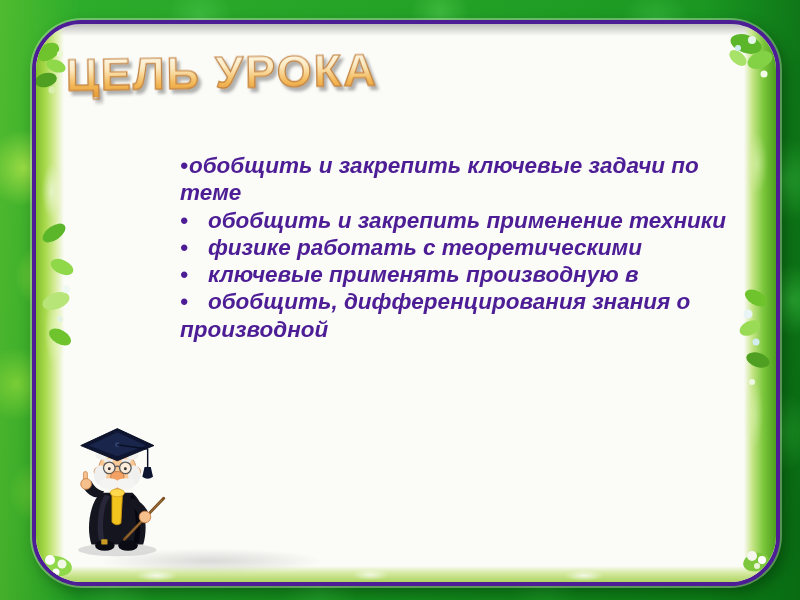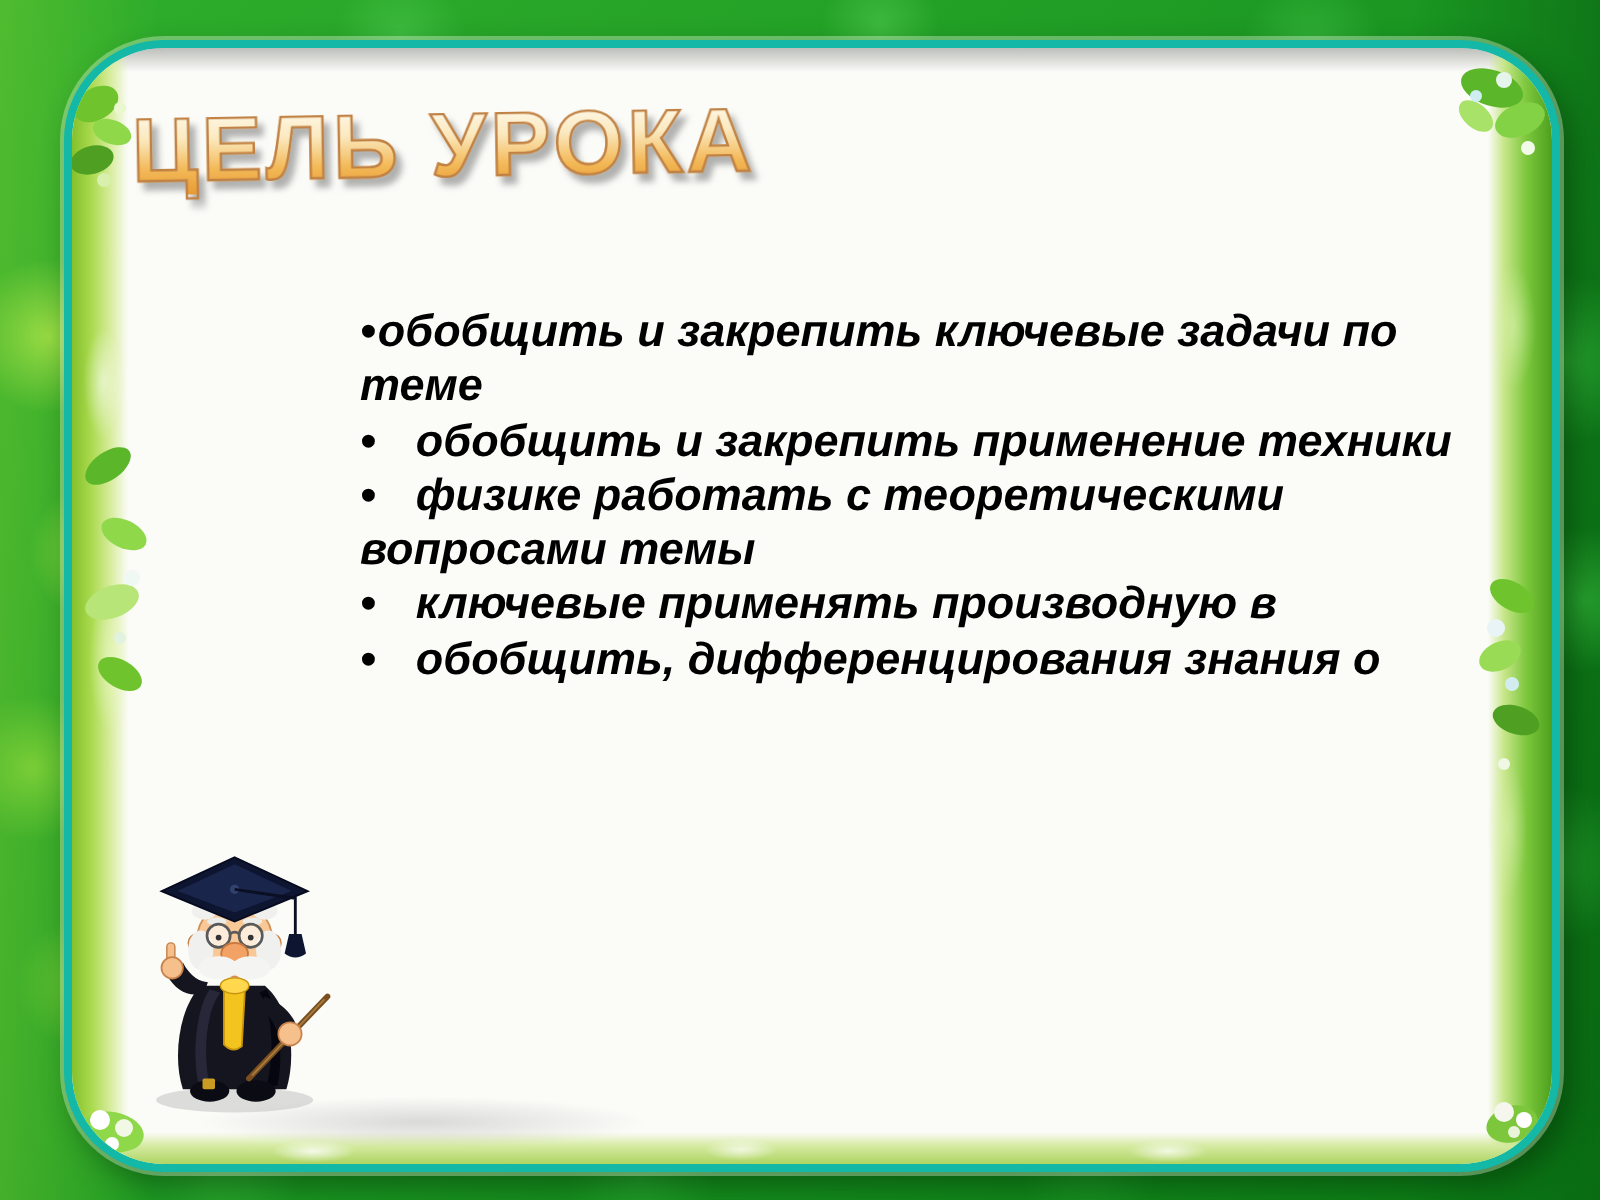--- a/index.html
+++ b/index.html
@@ -25,21 +25,21 @@
       radial-gradient(circle 50px at 82% 4%, rgba(70,198,76,.5), rgba(70,198,76,0) 70%),
       radial-gradient(circle 54px at 40% 98%, rgba(48,178,56,.5), rgba(48,178,56,0) 70%),
       radial-gradient(circle 58px at 14% 97%, rgba(58,188,60,.55), rgba(58,188,60,0) 70%),
       radial-gradient(circle 50px at 68% 97%, rgba(40,170,52,.45), rgba(40,170,52,0) 70%),
       linear-gradient(to right, rgba(140,212,54,.35), rgba(140,212,54,0) 10%, rgba(0,60,0,0) 88%, rgba(6,90,16,.5)),
       linear-gradient(135deg,#2fae2c 0%,#22a026 35%,#15901e 65%,#0c7d16 100%);
   }
   
   .panel{
     position:absolute;left:32px;top:20px;width:740px;height:558px;
-    border-radius:50px;border:4px solid #14b8a6;
+    border-radius:50px;border:4px solid #4c1d95;
     box-shadow:0 0 0 2px rgba(240,255,230,.35), 5px 7px 16px rgba(0,30,0,.45);
     background:#fbfbf8;overflow:hidden;
   }
   .grid{
     position:absolute;inset:0;
     background:
       repeating-linear-gradient(to right, transparent 0 21px, #e9e9e4 21px 22px, #cfcfc8 22px 24px),
       repeating-linear-gradient(to bottom, transparent 0 21px, #ececе7 21px 22px, #cdcdc6 22px 24px);
   }
   .strip-top{position:absolute;left:18px;right:18px;top:0;height:12px;
@@ -68,21 +68,21 @@
     transform:rotate(-1deg);
     background:linear-gradient(to bottom,#fffdf4 0%,#fbe9c0 38%,#f3b958 72%,#e89a33 100%);
     -webkit-background-clip:text;background-clip:text;
     color:transparent;-webkit-text-stroke:1.2px #c08245;
     filter:drop-shadow(3px 4px 1.5px rgba(115,115,115,.55));
   }
   
   .bullets{
     position:absolute;left:144px;top:128px;width:585px;
     font-size:22.5px;line-height:27.3px;font-weight:bold;font-style:italic;
-    color:#000000;
+    color:#4c1d95;
   }
   .bullet{margin:0;}
   .marker{display:inline-block;}
   .marker.gap{margin-right:20px;}
   .marker.nogap{margin-right:1px;}
   .ln2{display:block;}
   
   .floor-shadow{position:absolute;left:55px;top:520px;width:300px;height:34px;
     background:radial-gradient(ellipse 50% 50% at 40% 50%, rgba(140,140,140,.30), rgba(140,140,140,0) 75%);}
   .professor{position:absolute;left:26px;top:392px;width:116px;height:143px;}
@@ -149,27 +149,27 @@
     <div class="bullets">
       <p class="bullet">
         <span class="marker nogap">•</span><span>обобщить и закрепить ключевые задачи по</span>
         <span class="ln2">теме</span>
       </p>
       <p class="bullet">
         <span class="marker gap">•</span><span>обобщить и закрепить применение техники</span>
       </p>
       <p class="bullet">
         <span class="marker gap">•</span><span>физике работать с теоретическими</span>
-        <span class="ln2">вопросами темы</span>
       </p>
       <p class="bullet">
         <span class="marker gap">•</span><span>ключевые применять производную в</span>
       </p>
       <p class="bullet">
         <span class="marker gap">•</span><span>обобщить, дифференцирования знания о</span>
+        <span class="ln2">производной</span>
       </p>
     </div>
 
     <div class="floor-shadow"></div>
 
     <svg class="professor" viewBox="0 0 130 160">
       <ellipse cx="62" cy="150" rx="44" ry="7" fill="#bdbdbd" opacity="0.5"></ellipse>
 
       <g>
         <path d="M43,86 C31,98 27,126 33,144 L91,144 C97,124 93,98 79,86 Z" fill="#15151f"></path>

